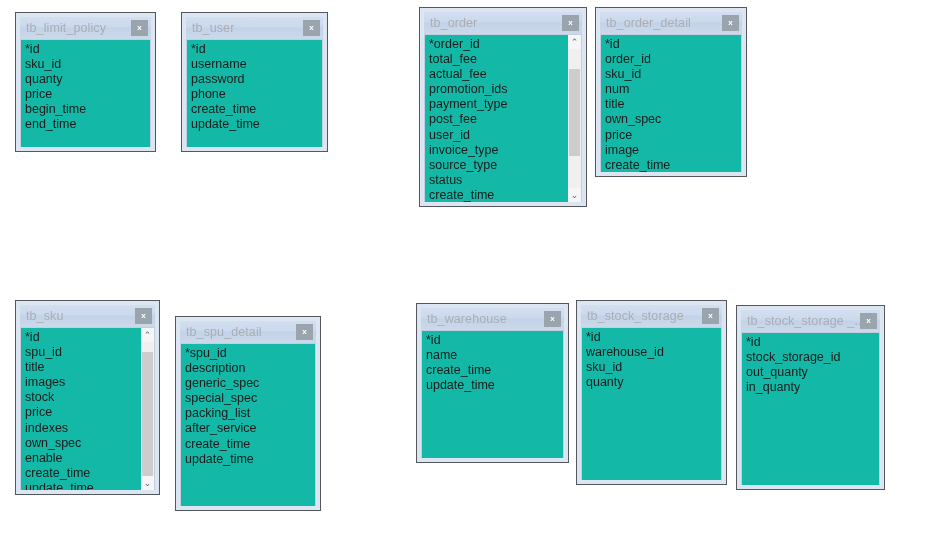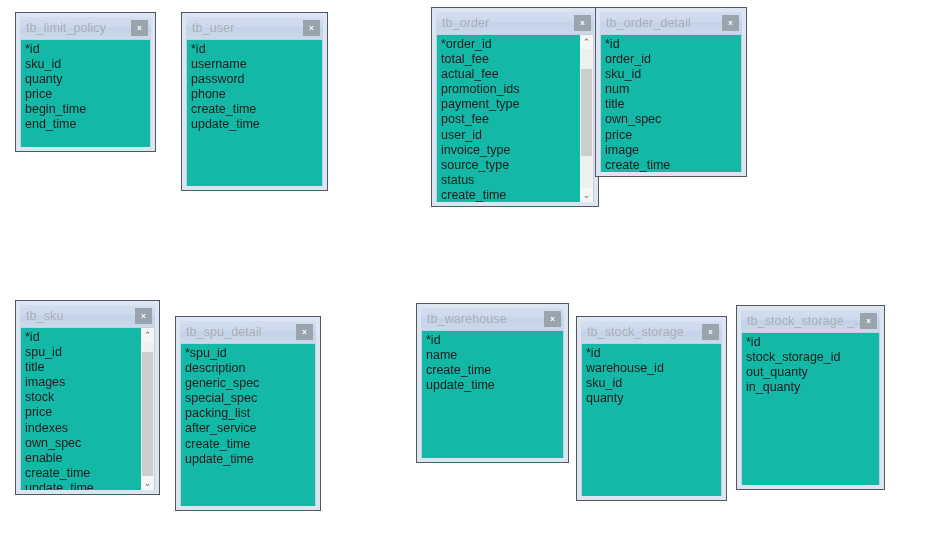--- a/index.html
+++ b/index.html
@@ -129,39 +129,39 @@
             <div class="field">*id</div>
             <div class="field">sku_id</div>
             <div class="field">quanty</div>
             <div class="field">price</div>
             <div class="field">begin_time</div>
             <div class="field">end_time</div>
           </div>
         </div>
       </div>
     </div>
-    <div class="tbl" style="left: 181px; top: 12px; width: 147px; height: 179px;">
+    <div class="tbl" style="left: 181px; top: 12px; width: 147px; height: 140px;">
       <div class="tbl-inner">
         <div class="titlebar">
           <div class="title-text">tb_user</div>
           <div class="close-btn">x</div>
         </div>
         <div class="body">
           <div class="fields">
             <div class="field">*id</div>
             <div class="field">username</div>
             <div class="field">password</div>
             <div class="field">phone</div>
             <div class="field">create_time</div>
             <div class="field">update_time</div>
           </div>
         </div>
       </div>
     </div>
-    <div class="tbl" style="left: 419px; top: 7px; width: 168px; height: 200px; margin-left: 12px;">
+    <div class="tbl" style="left: 419px; top: 7px; width: 168px; height: 200px;">
       <div class="tbl-inner">
         <div class="titlebar">
           <div class="title-text">tb_order</div>
           <div class="close-btn">x</div>
         </div>
         <div class="body">
           <div class="fields">
             <div class="field">*order_id</div>
             <div class="field">total_fee</div>
             <div class="field">actual_fee</div>
@@ -261,21 +261,21 @@
         <div class="body">
           <div class="fields">
             <div class="field">*id</div>
             <div class="field">name</div>
             <div class="field">create_time</div>
             <div class="field">update_time</div>
           </div>
         </div>
       </div>
     </div>
-    <div class="tbl" style="left: 576px; top: 316px; width: 151px; height: 185px;">
+    <div class="tbl" style="left: 576px; top: 300px; width: 151px; height: 185px;">
       <div class="tbl-inner">
         <div class="titlebar">
           <div class="title-text">tb_stock_storage</div>
           <div class="close-btn">x</div>
         </div>
         <div class="body">
           <div class="fields">
             <div class="field">*id</div>
             <div class="field">warehouse_id</div>
             <div class="field">sku_id</div>

